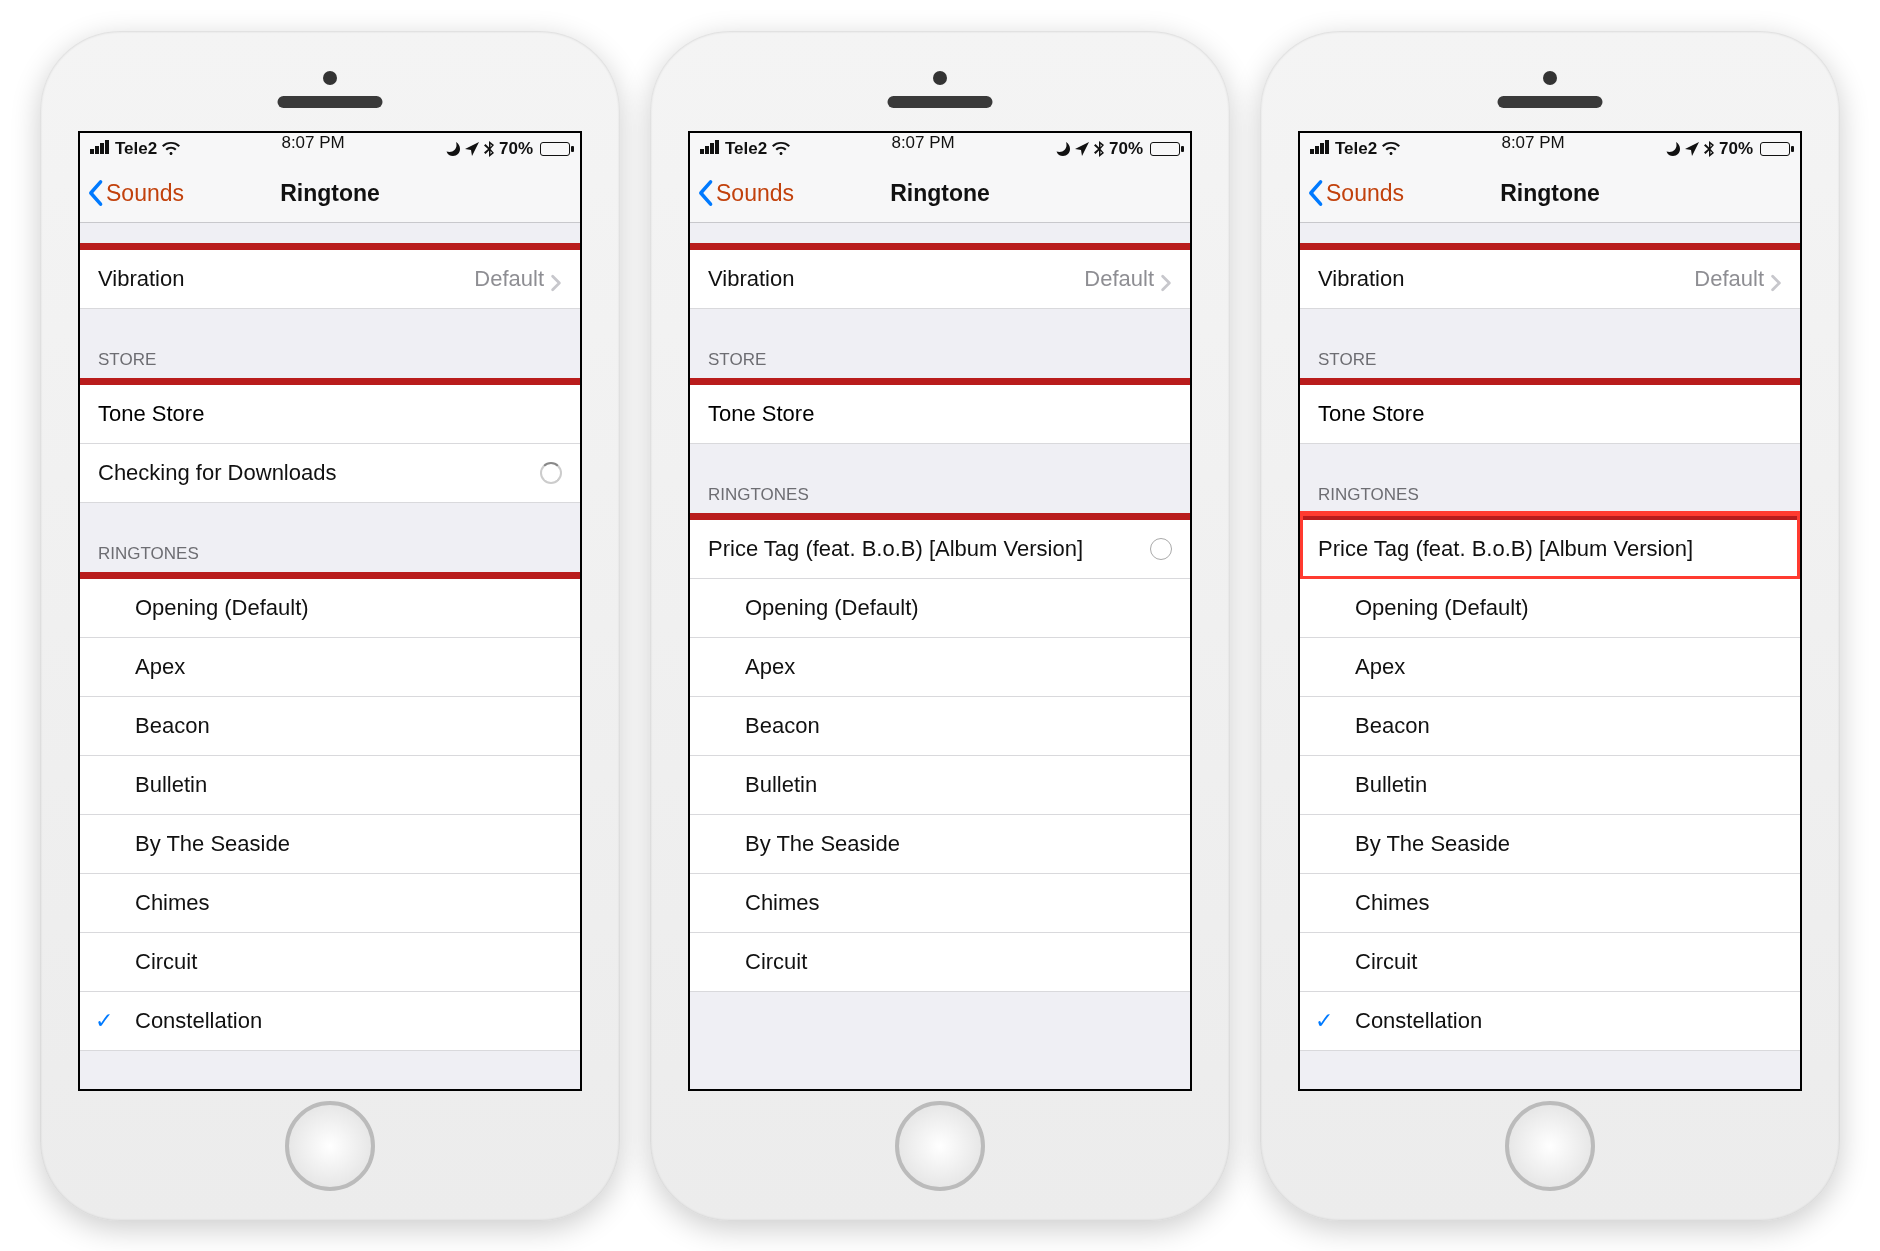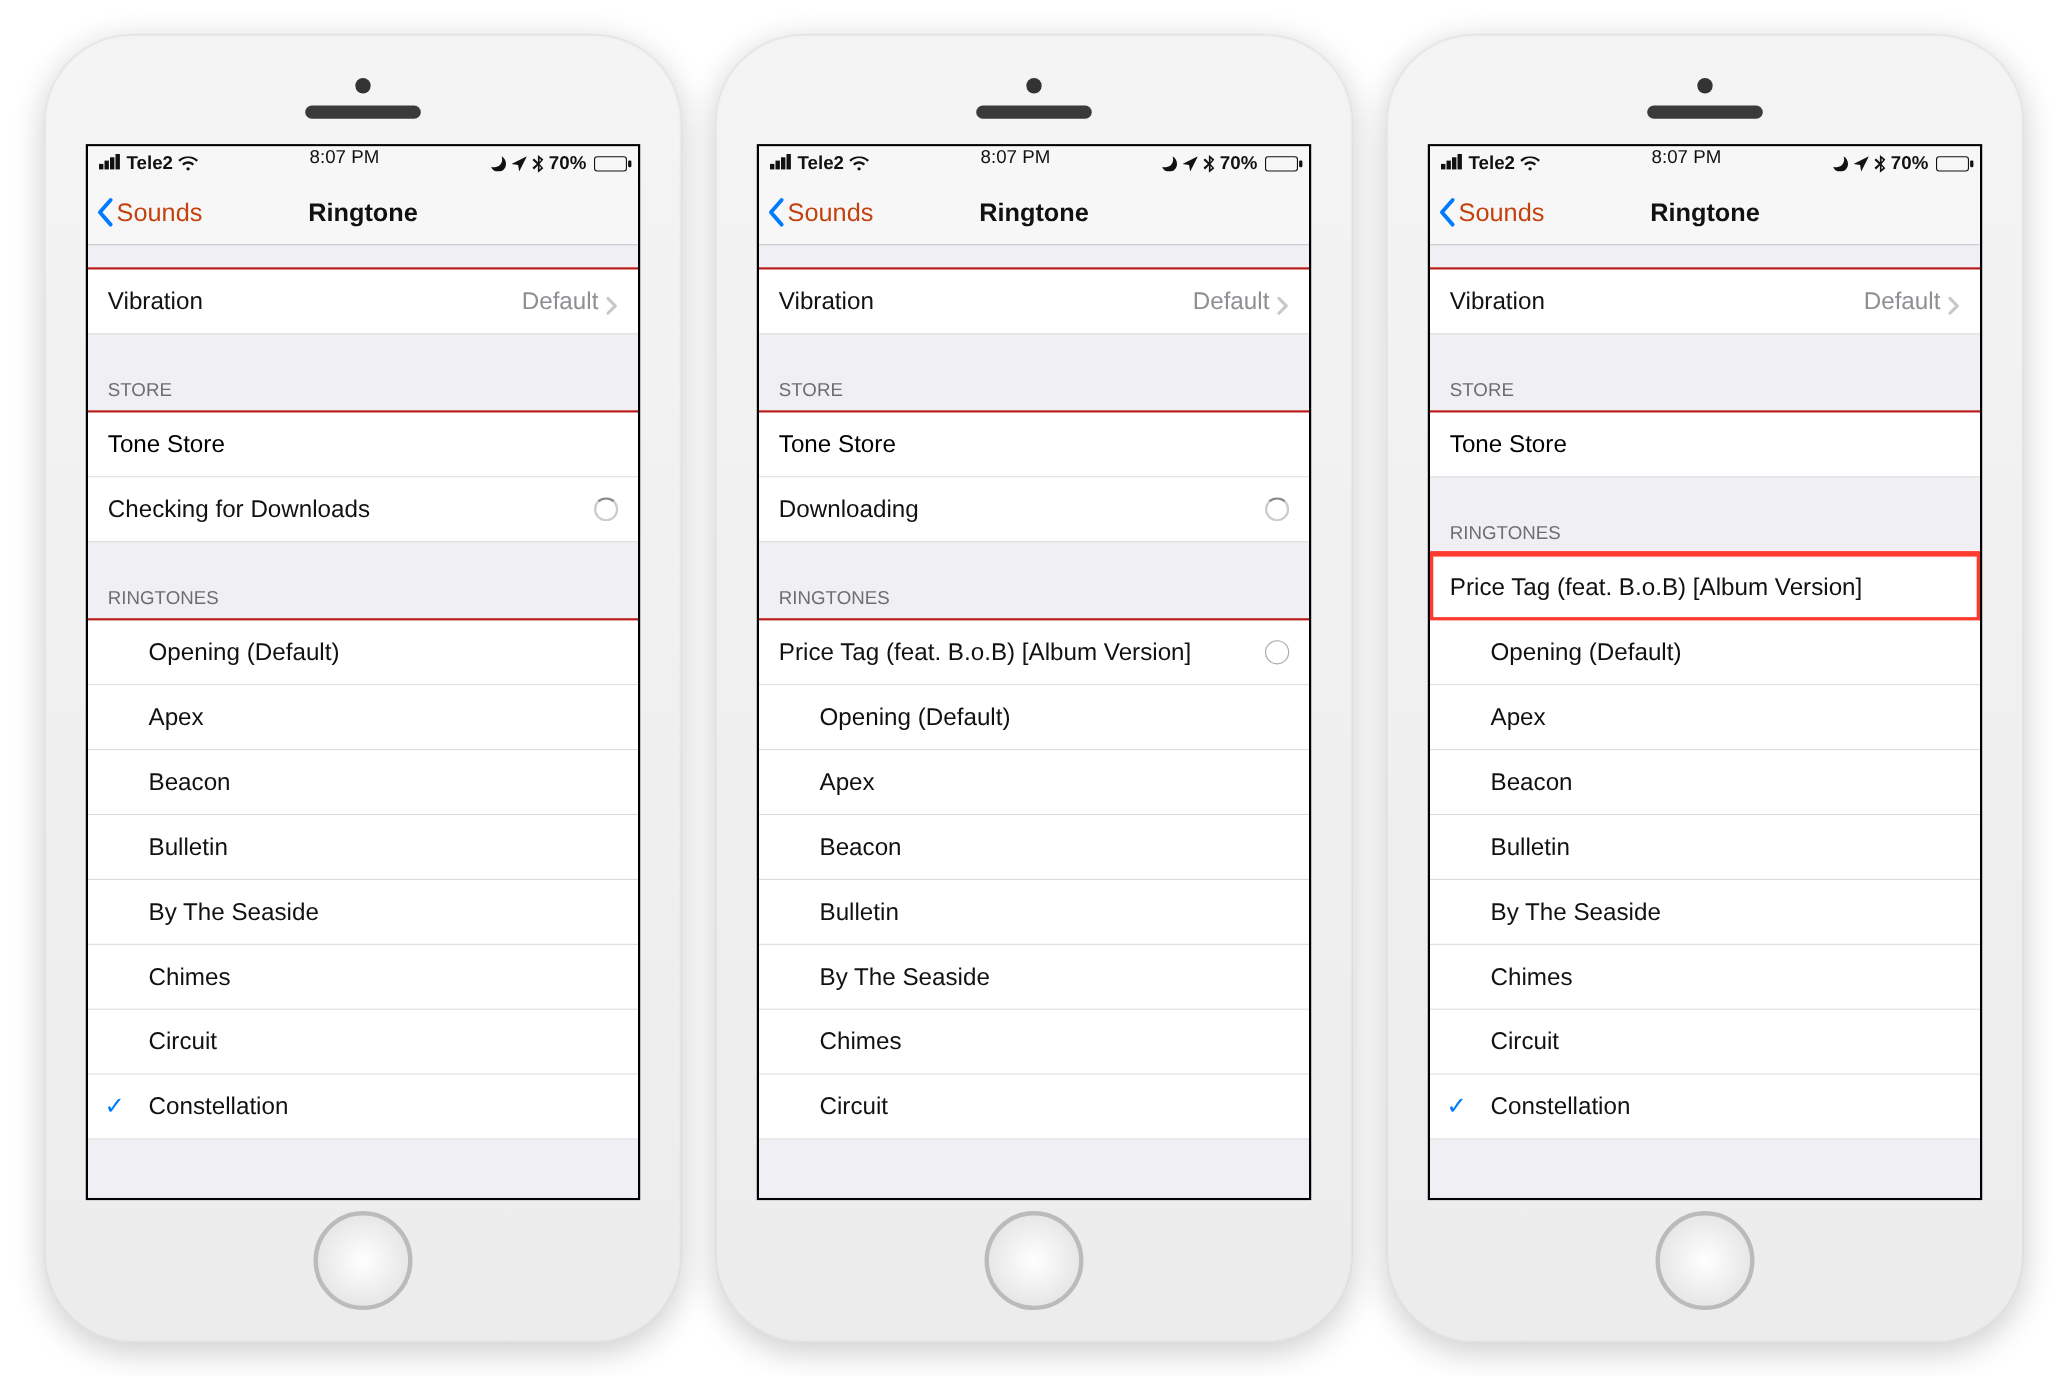--- a/index.html
+++ b/index.html
@@ -84,21 +84,21 @@
   .nav-title { font-size:23px; font-weight:600; color:#111; }
   
   .content { flex:1; overflow:hidden; background:#efeff4; }
   .cell {
     background:#fff; padding: 16px 18px;
     border-bottom:1px solid #d9d9dc;
     display:flex; align-items:center; justify-content:space-between;
     font-size:22px; color:#111;
     position:relative;
   }
-  .cell.first-in-group { border-top:2px solid #b91c1c; }
+  .cell.first-in-group { border-top:7px solid #b91c1c; }
   .cell .right { color:#8e8e93; display:flex; align-items:flex-end; gap:6px; font-size:22px; }
   .chev { color:#c7c7cc; }
   .section-header {
     padding: 24px 18px 8px 18px;
     font-size:17px; color:#6d6d72; text-transform:uppercase;margin-top:17px;
   }
   .section-header.tight { }
   .link { color:#000000; }
   .spinner {
     width:22px; height:22px; border:2px solid #ccc; border-top-color:#888;
@@ -275,24 +275,20 @@
             <span>Default</span>
             <svg class="chev" width="12" height="18" viewBox="0 0 10 16">
               <path fill="none" stroke="#c7c7cc" stroke-width="2.5" stroke-linecap="round" stroke-linejoin="round" d="M2 2l6 6-6 6"></path>
             </svg>
           </span>
     </div>
         <div class="section-header">STORE</div>
     <div class="cell first-in-group">
           <span class="link">Tone Store</span>
         </div>
-        <div class="cell">
-      <span>Downloading</span>
-      <span class="spinner"></span>
-    </div>
         <div class="section-header tight">RINGTONES</div>
         <div class="ring-list">
           <div class="cell first-in-group " style="padding-left:18px;">
       <span>Price Tag (feat. B.o.B) [Album Version]</span>
       <span class="circle-indicator"></span>
     </div>
           <div class="cell ">
 
       <span>Opening (Default)</span>
     </div>

